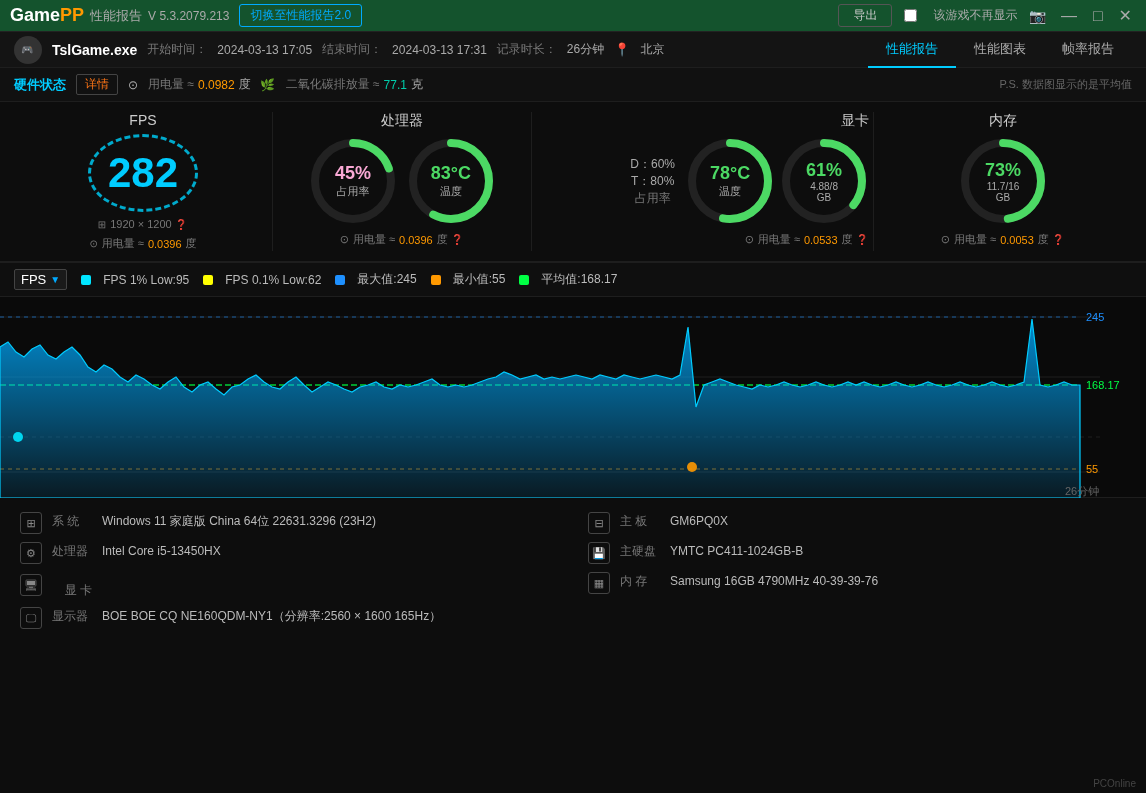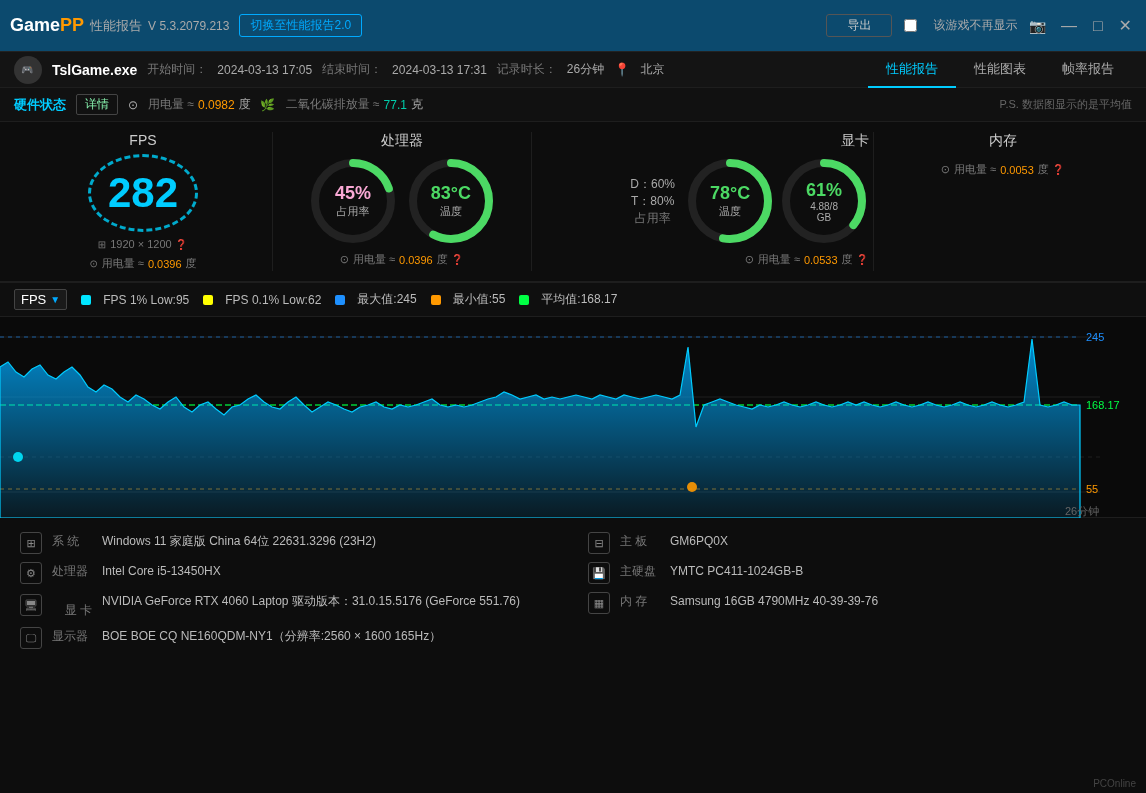--- a/index.html
+++ b/index.html
@@ -11,40 +11,40 @@
       font-family: 'Microsoft YaHei', Arial, sans-serif;
       font-size: 13px;
       overflow: hidden;
       position: relative;
     }
 
     
     #titlebar {
       display: flex;
       align-items: center;
-      background: #0c4a6e;
-      height: 52px;
+      background: #14532d;
+      height: 32px;
       padding: 0 10px;
       border-bottom: 1px solid #222;
     }
     #titlebar .switch-btn {
       background: transparent;
       border: 1px solid #00aaff;
       color: #00aaff;
       padding: 2px 10px;
       border-radius: 3px;
       font-size: 12px;
       cursor: pointer;
     }
     #titlebar .spacer { flex: 1; }
     #titlebar .export-btn {
       background: transparent;
       border: 1px solid #555;
       color: #ccc;
-      padding: 2px 20px;
+      padding: 2px 14px;
       border-radius: 3px;
       font-size: 12px;
       cursor: pointer;
       margin-right: 12px;
     }
     #titlebar .no-show {
       color: #aaa;
       font-size: 12px;
       margin-right: 12px;
       display: flex;
@@ -96,21 +96,21 @@
       display: flex;
       align-items: center;
       padding: 0 14px;
       gap: 10px;
       border-bottom: 1px solid #1e1e1e;
     }
     #hwbar .hw-title { color: #00ccff; font-size: 13px; font-weight: bold; }
     #hwbar .detail-btn {
       background: transparent;
       border: 1px solid #444;
-      color: #86efac;
+      color: #f97316;
       padding: 1px 8px;
       border-radius: 2px;
       font-size: 12px;
       cursor: pointer;
     }
     #hwbar .hw-info { color: #aaa; font-size: 12px; display: flex; align-items: center; gap: 4px; }
     #hwbar .hw-info .label { color: #777; }
     #hwbar .hw-info .val { color: #f90; }
     #hwbar .hw-info .unit { color: #aaa; }
     #hwbar .spacer { flex: 1; }
@@ -415,20 +415,30 @@
       <span>⊙</span>
       <span>用电量 ≈</span>
       <span style="color:#f90;">0.0533</span>
       <span>度</span>
       <span style="color:#555;font-size:10px;">❓</span>
     </div>
   </div>
 
   <div class="metric-group">
     <div class="metric-title">内存</div>
+    <div class="donut-wrap">
+      <svg width="90" height="90" viewBox="0 0 90 90">
+        <circle class="ring-track" cx="45" cy="45" r="38" stroke="#222" stroke-width="8"></circle>
+        <circle class="ring-fill" cx="45" cy="45" r="38" stroke="#4cd964" stroke-width="8" stroke-dasharray="174.3 238.8" stroke-dashoffset="60" transform="rotate(-90 45 45)"></circle>
+      </svg>
+      <div class="donut-center">
+        <span class="donut-val" style="color:#4cd964;font-size:18px;">73%</span>
+        <span class="donut-label" style="font-size:10px;">11.7/16 GB</span>
+      </div>
+    </div>
     <div class="metric-footer">
       <span>⊙</span>
       <span>用电量 ≈</span>
       <span style="color:#f90;">0.0053</span>
       <span>度</span>
       <span style="color:#555;font-size:10px;">❓</span>
     </div>
   </div>
 </div>
 
@@ -505,22 +515,20 @@
     </div>
     <div class="sys-row">
       <div class="sys-icon">⚙</div>
       <span class="sys-label">处理器</span>
       <span class="sys-val">Intel Core i5-13450HX</span>
     </div>
     <div class="sys-row" style="align-items:flex-start;">
       <div class="sys-icon" style="margin-top:2px;">🖥</div>
       <span class="sys-label" style="margin-top:10px;text-align:right;">显 卡</span>
       <span class="sys-val">
-        <span>NVIDIA GeForce RTX 4060 Laptop
-驱动版本：31.0.15.5176 (GeForce 551.76)</span>
       </span>
     </div>
     <div class="sys-row">
       <div class="sys-icon">🖵</div>
       <span class="sys-label">显示器</span>
       <span class="sys-val">BOE BOE CQ NE160QDM-NY1（分辨率:2560 × 1600 165Hz）</span>
     </div>
   </div>
 
   <div>

